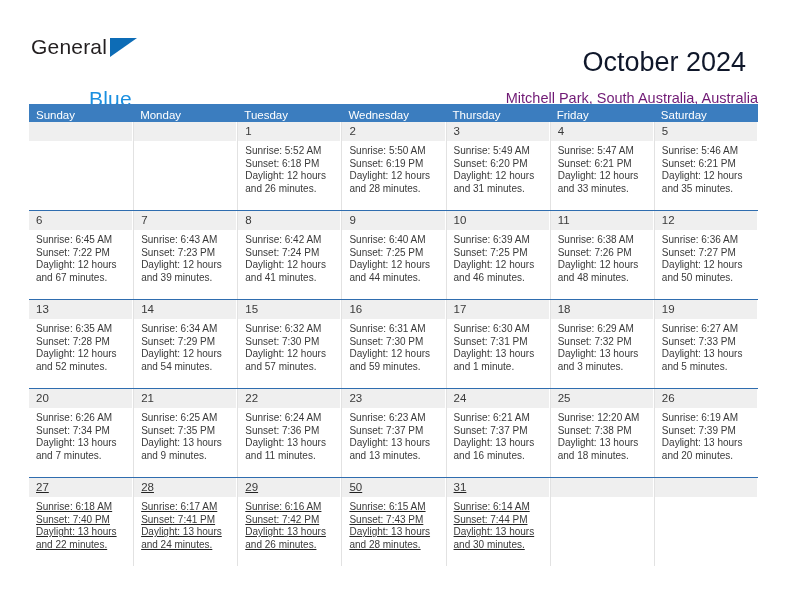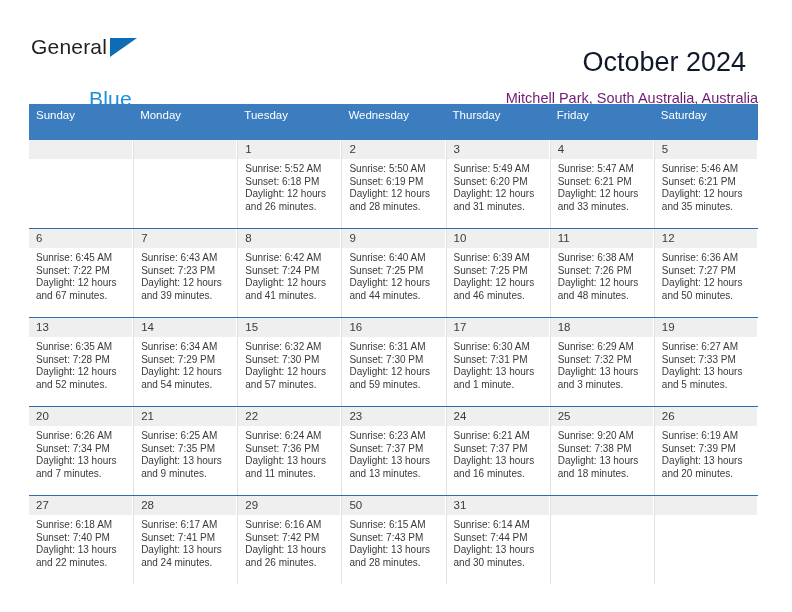--- a/index.html
+++ b/index.html
@@ -101,34 +101,35 @@
     width: 729px;
     border-collapse: collapse;
     table-layout: fixed;
   }
   .calendar th {
     background: #3b7dbf;
     color: #ffffff;
     font-size: 11.5px;
     font-weight: normal;
     text-align: left;
-    padding: 5px 0 18px 7px;
+    padding: 5px 0 0 7px;
     height: 11px;
     line-height: 13px;
     border: none;
   }
   .calendar td {
     vertical-align: top;
     padding: 0;
     border: none;
     border-bottom: 1.3px solid #2f6daf;
     height: 78px;
   }
   .calendar tr.week:last-child td {
     border-bottom: none;
+    text-decoration: underline;
   }
 
   .daycell {
     position: relative;
     height: 88px;
     box-sizing: border-box;
   }
   .daynum {
     background: #efefef;
     font-size: 11.5px;
@@ -482,21 +483,21 @@
                 <div>Sunset: 7:37 PM</div>
                 <div>Daylight: 13 hours</div>
                 <div>and 16 minutes.</div>
               </div>
             </div>
           </td>
           <td class="with-divider">
             <div class="daycell">
               <div class="daynum">25</div>
               <div class="details">
-                <div>Sunrise: 9:20 AM</div>
+                <div>Sunrise: 12:20 AM</div>
                 <div>Sunset: 7:38 PM</div>
                 <div>Daylight: 13 hours</div>
                 <div>and 18 minutes.</div>
               </div>
             </div>
           </td>
           <td class="with-divider">
             <div class="daycell">
               <div class="daynum">26</div>
               <div class="details">

